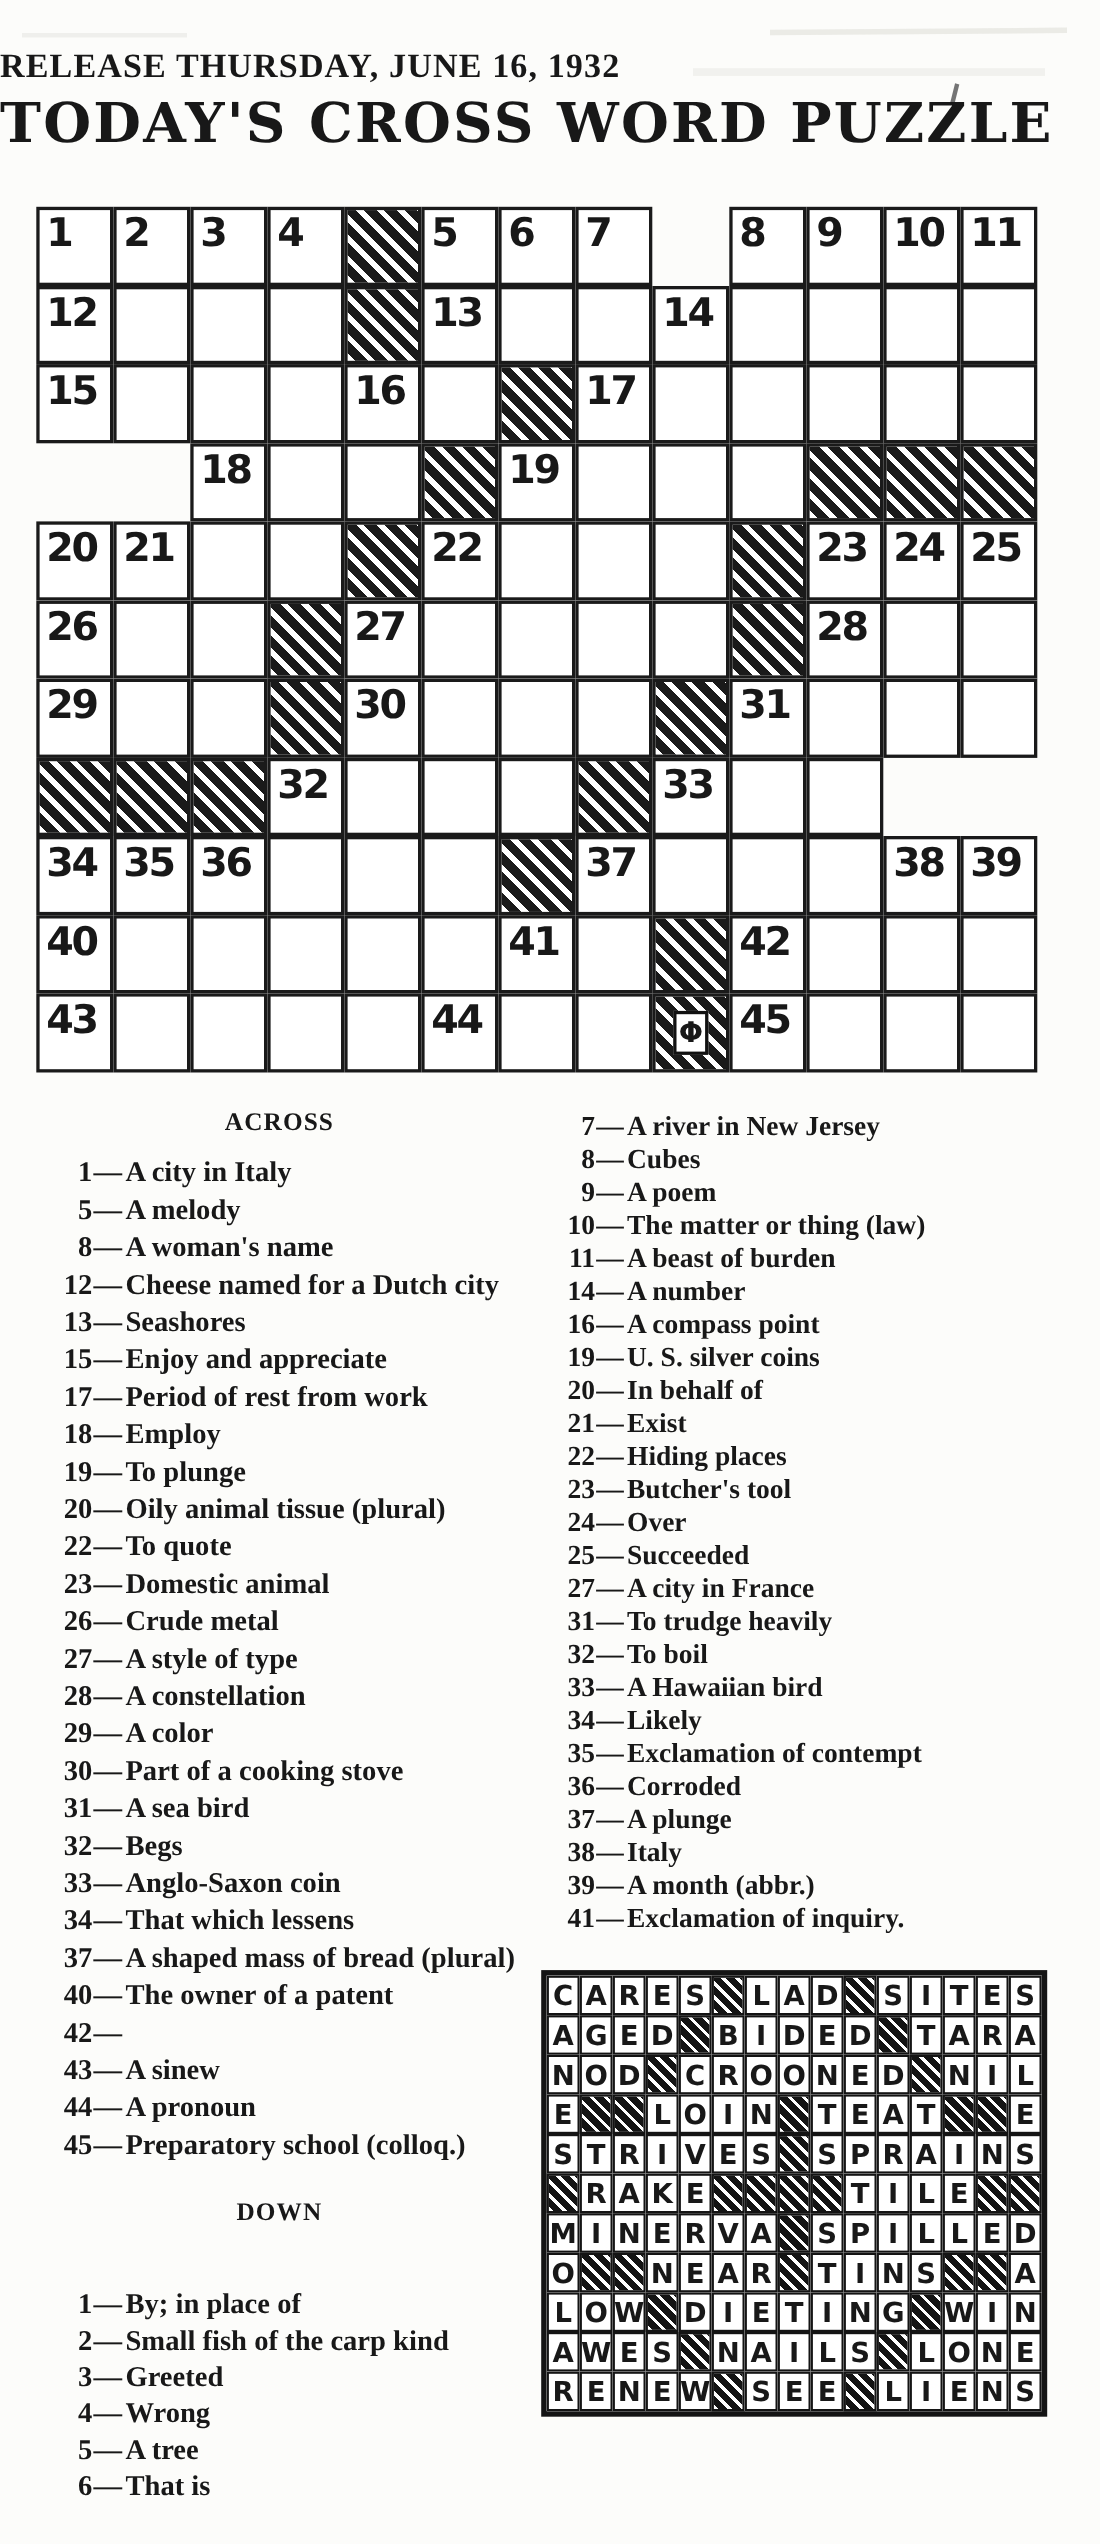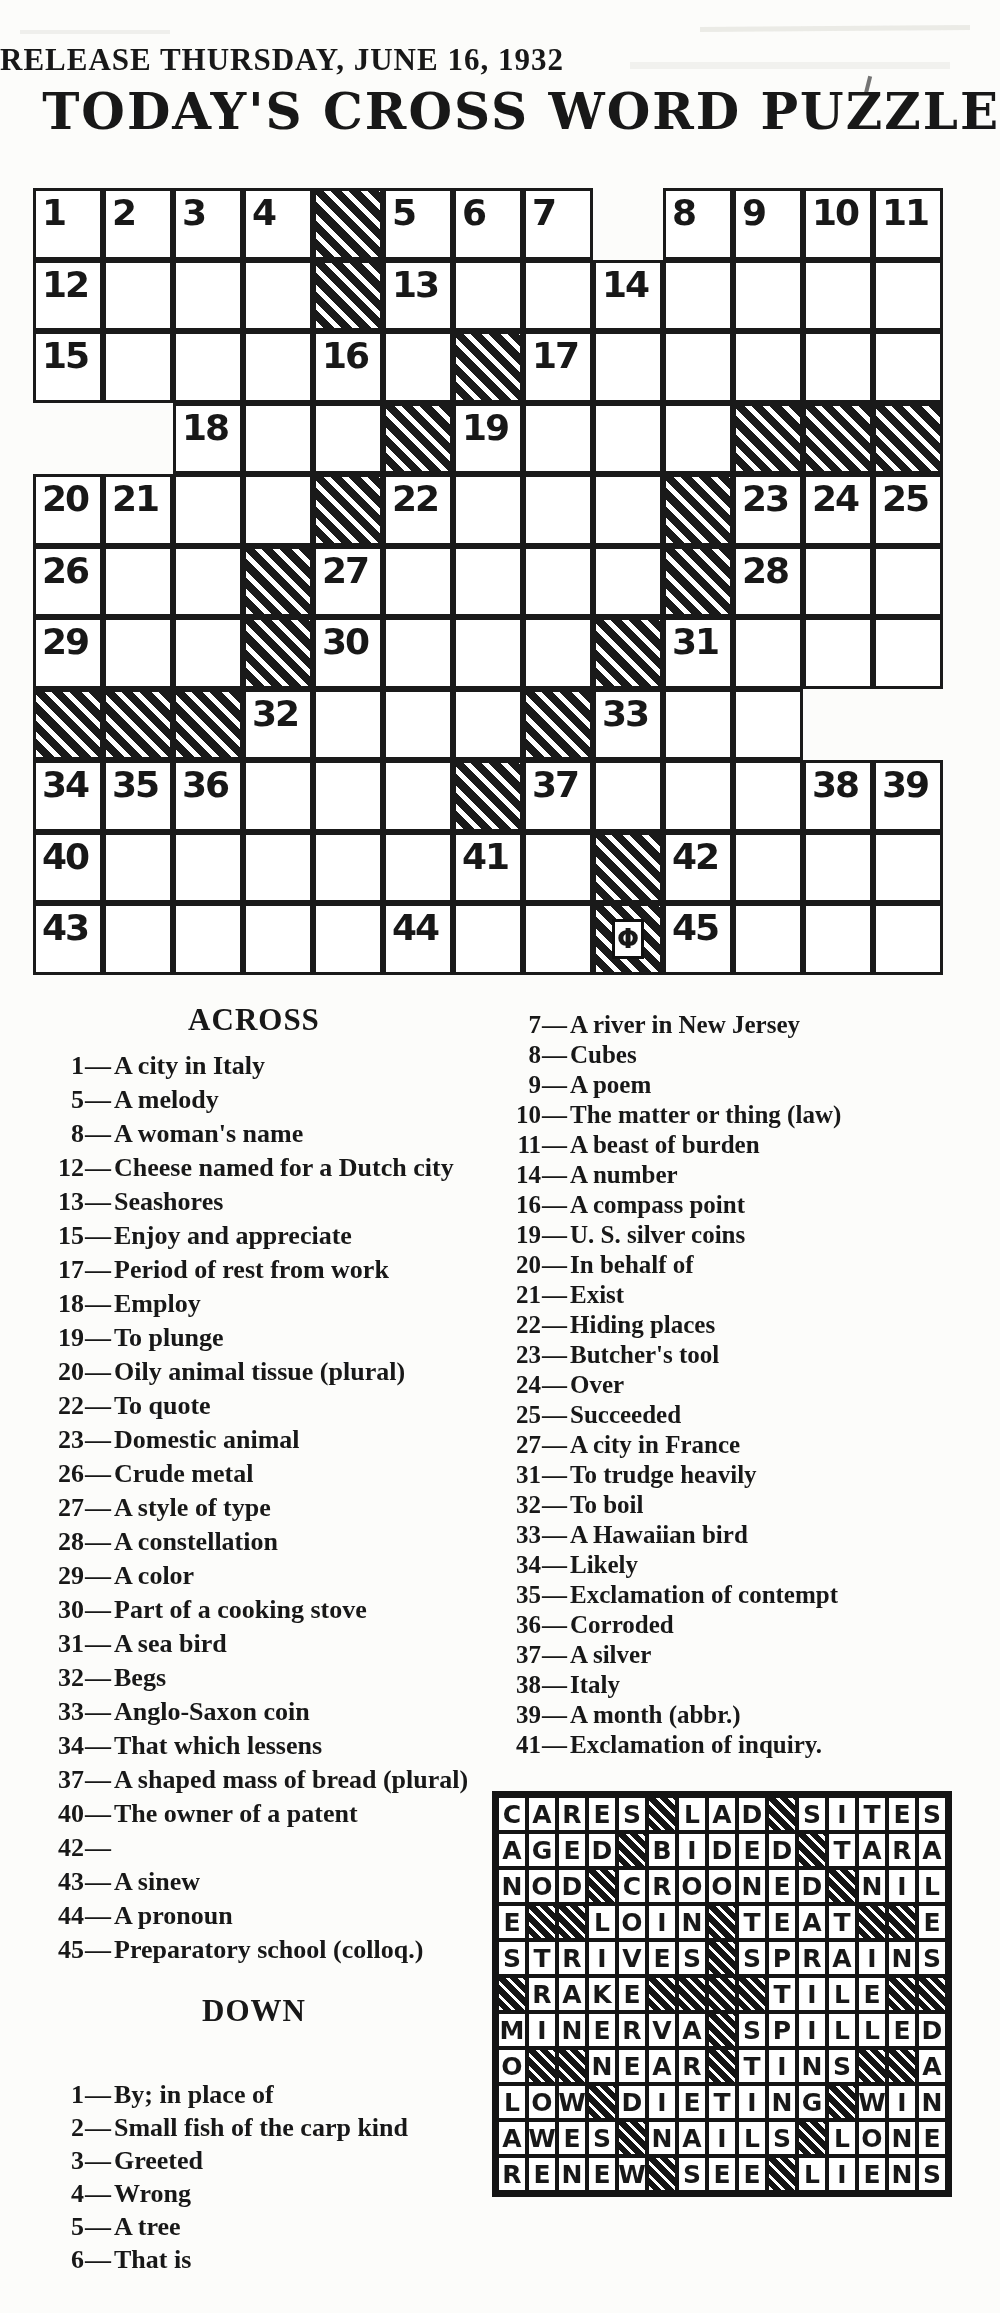--- a/index.html
+++ b/index.html
@@ -15,21 +15,21 @@
   .streak{ position:absolute; background:#dcdcd6; }
 
   
   .release{
     position:absolute; top:42px; left:0; width:880px;
     font-weight:700; font-size:31px; letter-spacing:1px;
     white-space:nowrap;
   }
   .title{
     position:absolute; top:82px; left:0; width:1000px;
-    text-align:right; font-weight:700; font-size:50px; letter-spacing:2px;
+    text-align:left; font-weight:700; font-size:50px; letter-spacing:2px;
     font-family:"DejaVu Serif","Liberation Serif",serif;
     white-space:nowrap;
   }
 
   
   .pgrid{
     position:absolute; left:33px; top:188px;
     display:grid;
     grid-template-columns:repeat(13, 70px);
     grid-template-rows:repeat(11, 71.5px);
@@ -53,21 +53,21 @@
   .corner-mark{
     position:absolute; right:14px; bottom:8px;
     font:700 26px "DejaVu Sans",sans-serif; letter-spacing:-2px;
   }
 
   
   .col-left{ position:absolute; left:36px; top:1000px; width:436px; }
   .col-right{ position:absolute; left:497px; top:1012px; width:470px; }
 
   .sec-header{
-    font-weight:700; font-size:31px; line-height:40px;
+    font-weight:700; font-size:23px; line-height:40px;
     text-align:center; letter-spacing:1px;
   }
   #across-list{ margin-top:12px; }
   #down-header{ margin-top:27px; }
   #down-left-list{ margin-top:50px; }
 
   .clue{ display:flex; font-weight:700; font-size:26px; line-height:28px; margin-bottom:6px; }
   .cnum{ flex:none; width:48px; text-align:right; }
   .cdash{ flex:none; padding:0 3px 0 1px; }
   .ctext{ flex:1; }
@@ -531,21 +531,21 @@
         <span class="ctext">Exclamation of contempt</span>
       </div>
       <div class="clue">
         <span class="cnum">36</span>
         <span class="cdash">—</span>
         <span class="ctext">Corroded</span>
       </div>
       <div class="clue">
         <span class="cnum">37</span>
         <span class="cdash">—</span>
-        <span class="ctext">A silver</span>
+        <span class="ctext">A plunge</span>
       </div>
       <div class="clue">
         <span class="cnum">38</span>
         <span class="cdash">—</span>
         <span class="ctext">Italy</span>
       </div>
       <div class="clue">
         <span class="cnum">39</span>
         <span class="cdash">—</span>
         <span class="ctext">A month (abbr.)</span>

